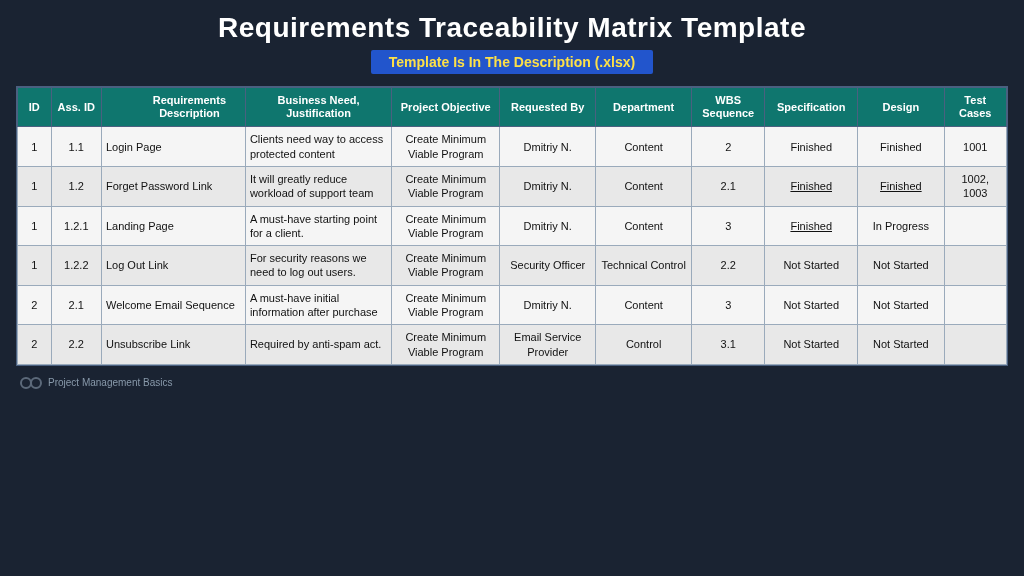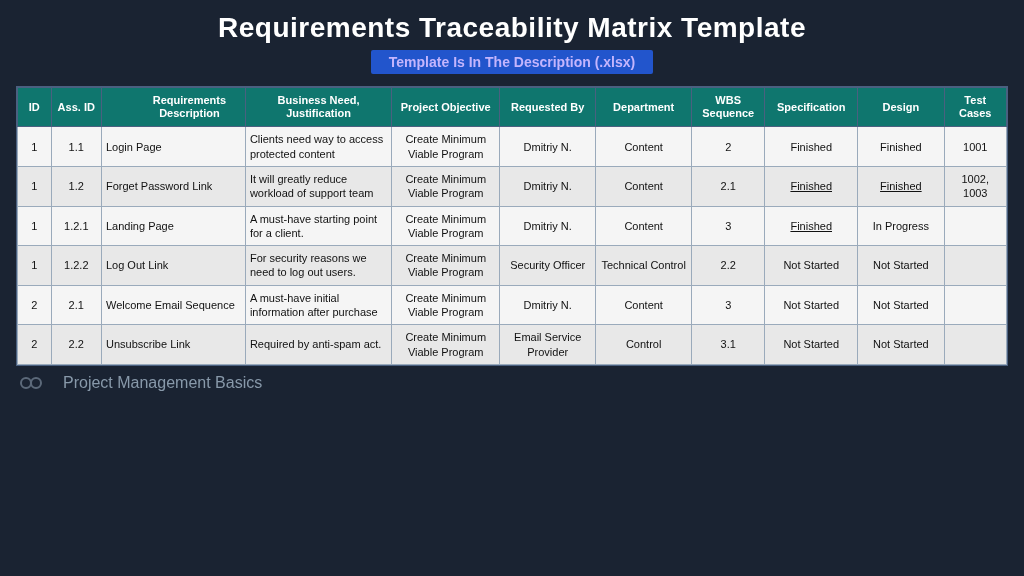--- a/index.html
+++ b/index.html
@@ -23,21 +23,21 @@
     .main-title {
       font-size: 28px;
       font-weight: 900;
       color: #ffffff;
       text-align: center;
       margin-bottom: 6px;
       letter-spacing: 0.5px;
     }
     .subtitle-banner {
       background-color: #2255cc;
-      color: #c4b5fd;
+      color: #fde047;
       font-size: 14px;
       font-weight: 700;
       padding: 4px 18px;
       margin-bottom: 12px;
       border-radius: 2px;
     }
     .table-container {
       width: 100%;
       border: 1px solid #4a6080;
     }
@@ -89,23 +89,22 @@
       display: flex;
       align-items: center;
       gap: 6px;
     }
     .logo-icon {
       width: 22px;
       height: 22px;
       opacity: 0.6;
     }
     .footer-text {
-      font-size: 16px;
+      font-size: 10px;
       color: #8899aa;
-      margin-left: 15px;
     }
     .col-id { width: 28px; }
     .col-assid { width: 42px; }
     .col-req { width: 120px; padding-left: 36px; }
     .col-business { width: 122px; }
     .col-proj { width: 90px; }
     .col-reqby { width: 80px; }
     .col-dept { width: 80px; margin-left: 26px; }
     .col-wbs { width: 50px; }
     .col-spec { width: 72px; }

